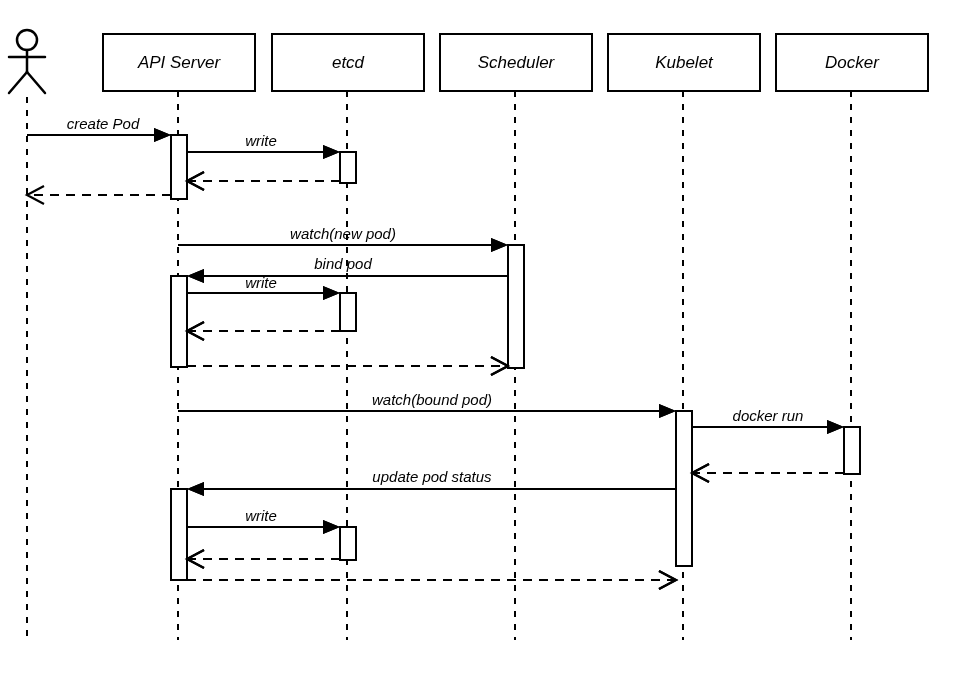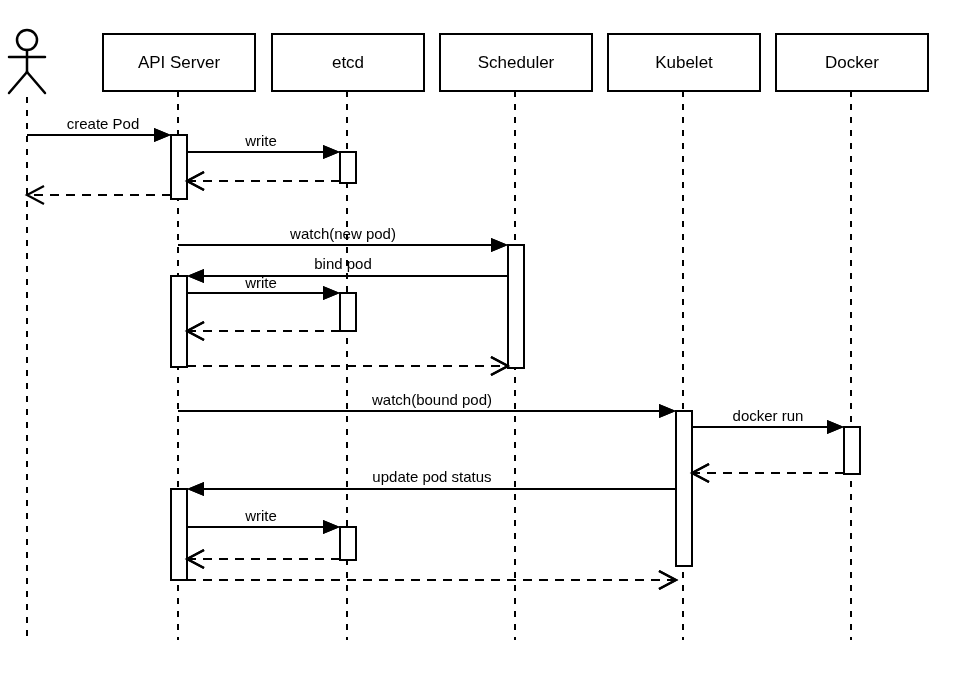--- a/index.html
+++ b/index.html
@@ -10,20 +10,21 @@
   body {
     width: 964px;
     height: 675px;
     font-family: "Liberation Sans", sans-serif;
     overflow: hidden;
   }
   #diagram-root {
     position: relative;
     width: 964px;
     height: 675px;
+    font-style: italic;
   }
   svg#sequence-diagram {
     display: block;
     width: 964px;
     height: 675px;
   }
   .lifeline-box {
     fill: #ffffff;
     stroke: #000000;
     stroke-width: 2;

